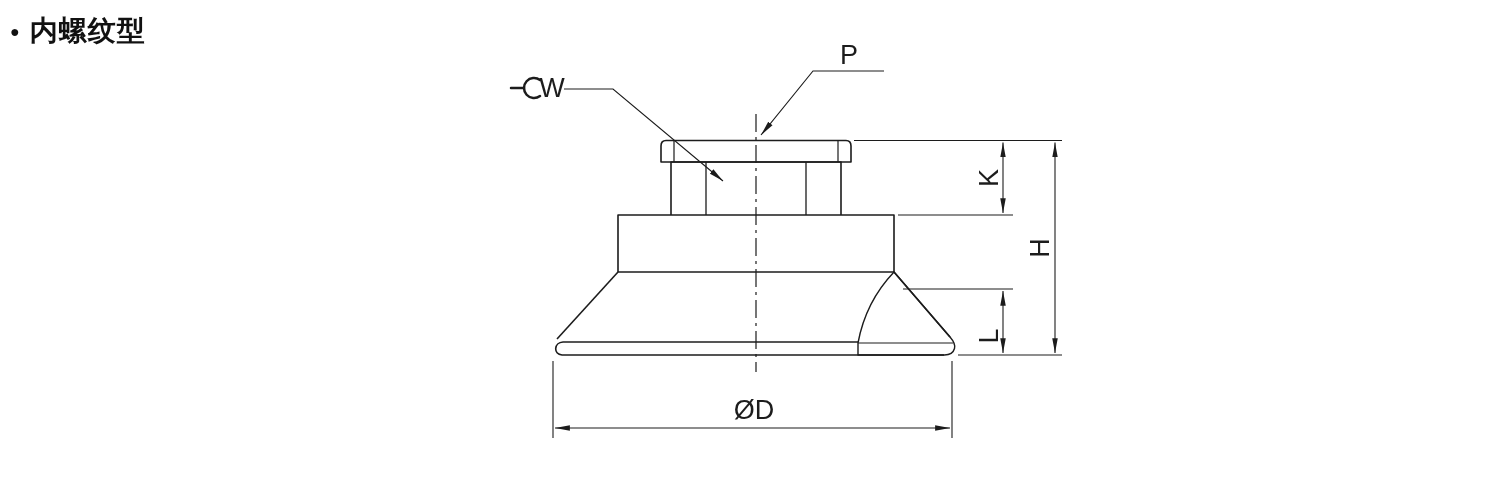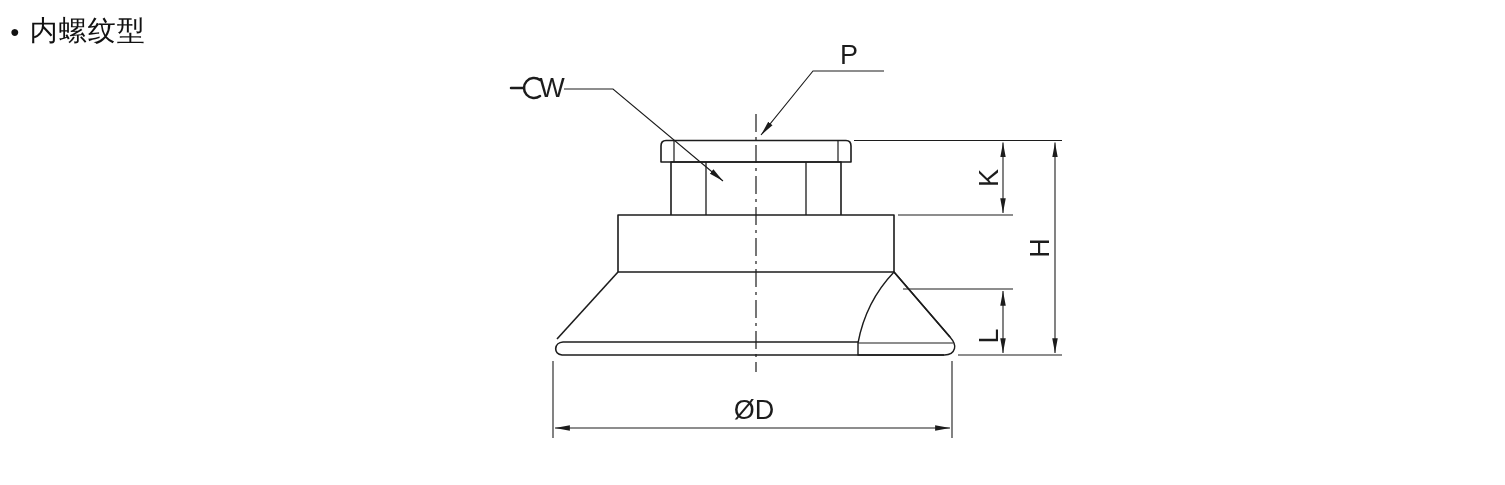--- a/index.html
+++ b/index.html
@@ -12,21 +12,21 @@
   }
   .section-title{
     position:absolute;left:10px;top:12px;
     display:flex;align-items:center;gap:10px;
     color:#111111;
   }
   .section-title .bullet{
     font-size:16px;line-height:1;position:relative;top:1px;
   }
   .section-title .title-text{
-    font-size:28px;font-weight:normal;letter-spacing:1px;
+    font-size:28px;font-weight:bold;letter-spacing:1px;
     font-family:"Liberation Sans", sans-serif;
   }
   svg.drawing{position:absolute;left:0;top:0;}
   .ol{stroke:#1c1c1c;stroke-width:1.6;fill:none;stroke-linejoin:round;}
   .thin{stroke:#1c1c1c;stroke-width:1.1;fill:none;}
   .cl{stroke:#1c1c1c;stroke-width:1.2;fill:none;stroke-dasharray:18 5 3 5;}
   .wr{stroke:#1c1c1c;stroke-width:2.5;fill:none;stroke-linecap:round;}
   text.dim-label{
     font-family:"Liberation Sans", sans-serif;
     font-size:27px;fill:#1c1c1c;

